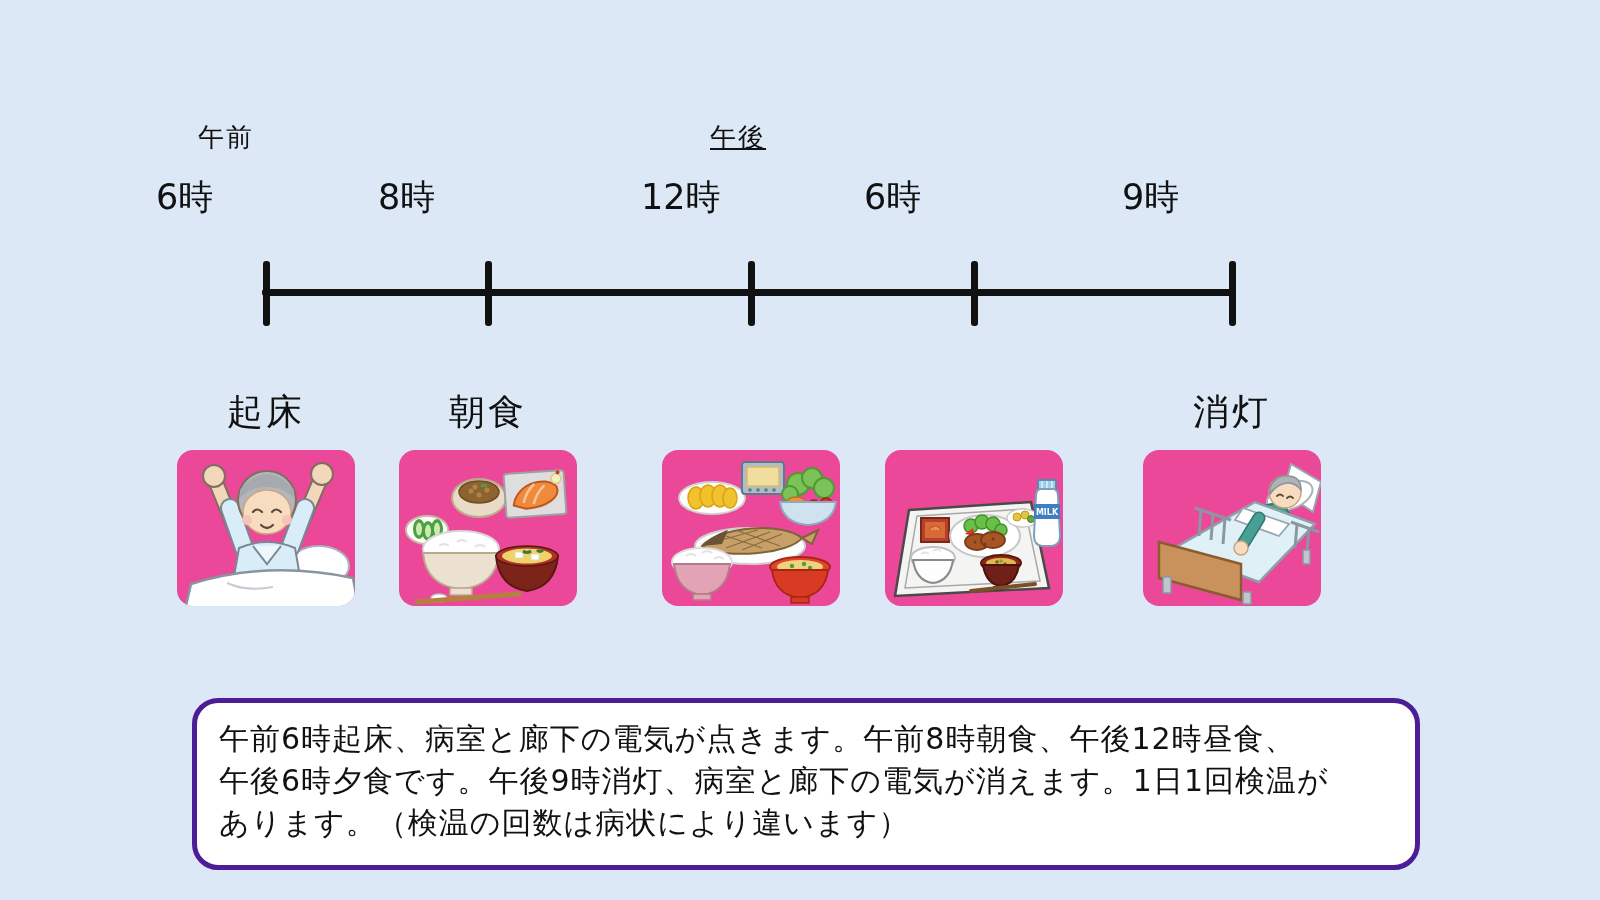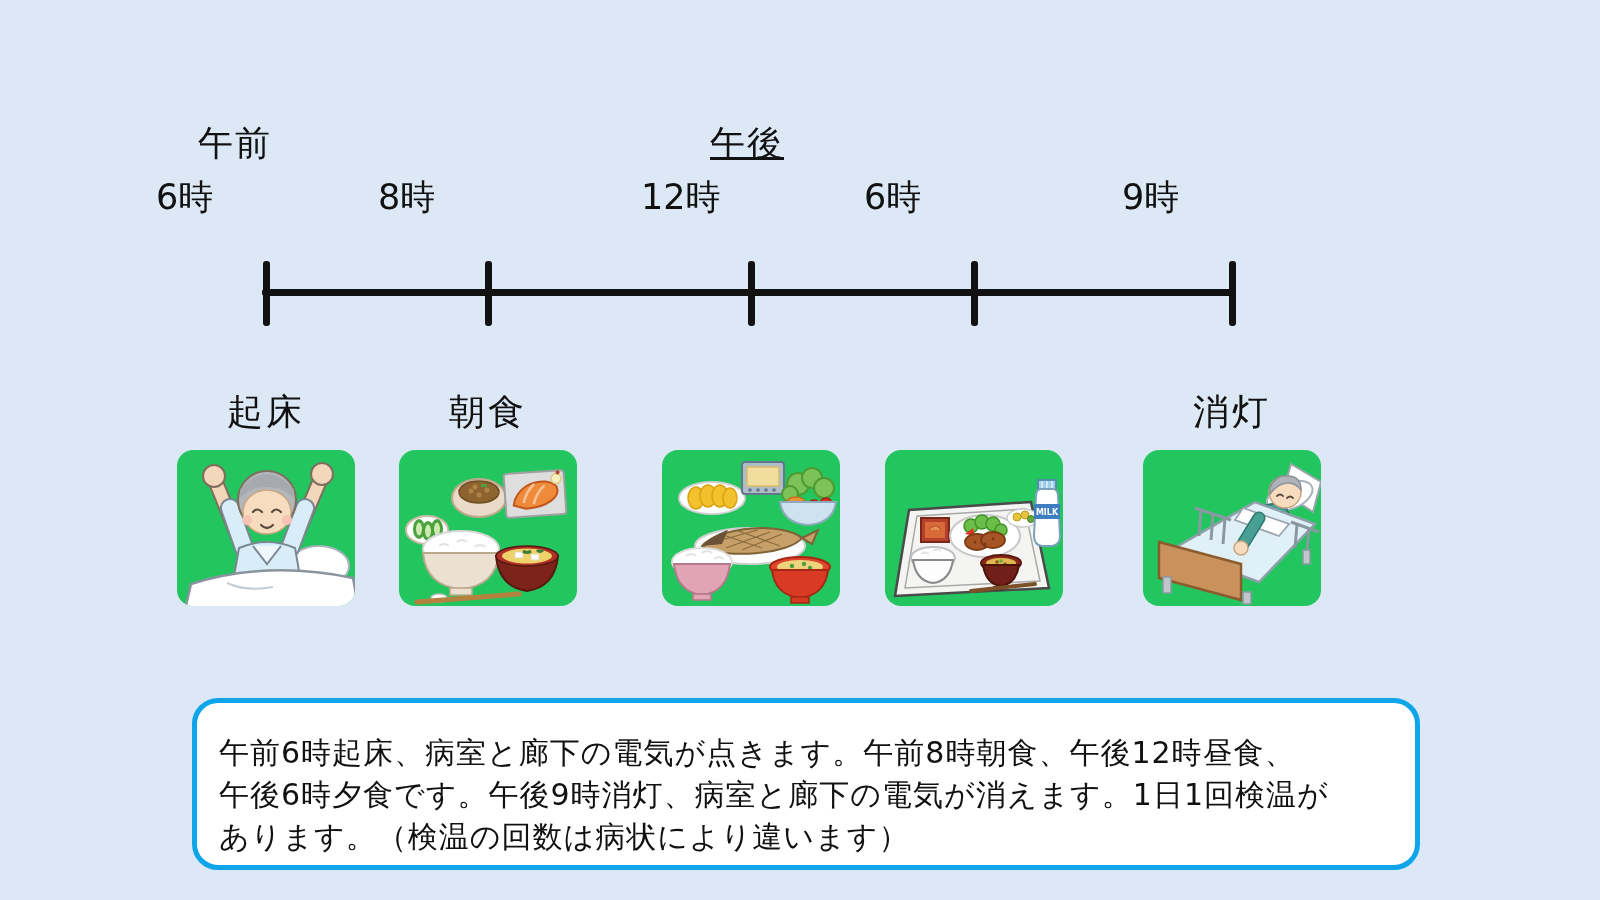--- a/index.html
+++ b/index.html
@@ -8,21 +8,21 @@
     background:#dce8f5;
     font-family:"DejaVu Sans","Liberation Sans",sans-serif;
     color:#111;
     overflow:hidden;
   }
   .stage{position:relative;width:1600px;height:900px;}
 
   
   .period-label{
     position:absolute;top:120px;
-    font-size:35px;font-weight:500;letter-spacing:2px;
+    font-size:26px;font-weight:500;letter-spacing:2px;
   }
   .period-label.am{left:198px;}
   .period-label.pm{left:710px;text-decoration:underline;}
 
   
   .timeline-line{
     position:absolute;left:262px;top:289px;
     width:972px;height:7px;background:#111;border-radius:3px;
   }
 
@@ -37,31 +37,31 @@
   .tick{
     position:absolute;top:261px;left:50%;margin-left:-3px;
     width:7px;height:65px;background:#111;border-radius:3px;
   }
   .event-label{
     position:absolute;top:388px;width:100%;
     text-align:center;font-size:36px;font-weight:500;letter-spacing:3px;
   }
   .card{
     position:absolute;top:450px;left:50%;transform:translateX(-50%);
-    width:178px;height:156px;background:#22c55e;border-radius:16px;
+    width:178px;height:156px;background:#ec4899;border-radius:16px;
     overflow:hidden;
   }
   .card svg{display:block;}
 
   
   .note-box{
     position:absolute;left:192px;top:698px;
     width:1228px;height:172px;box-sizing:border-box;
-    background:#ffffff;border:5px solid #0ea5e9;border-radius:26px;
-    padding:29px 22px;
+    background:#ffffff;border:5px solid #4c1d95;border-radius:26px;
+    padding:15px 22px;
   }
   .note-box p{
     margin:0;font-size:30px;line-height:42px;letter-spacing:1px;
     white-space:nowrap;
   }
 </style>
 </head>
 <body>
 
 <div class="stage">

